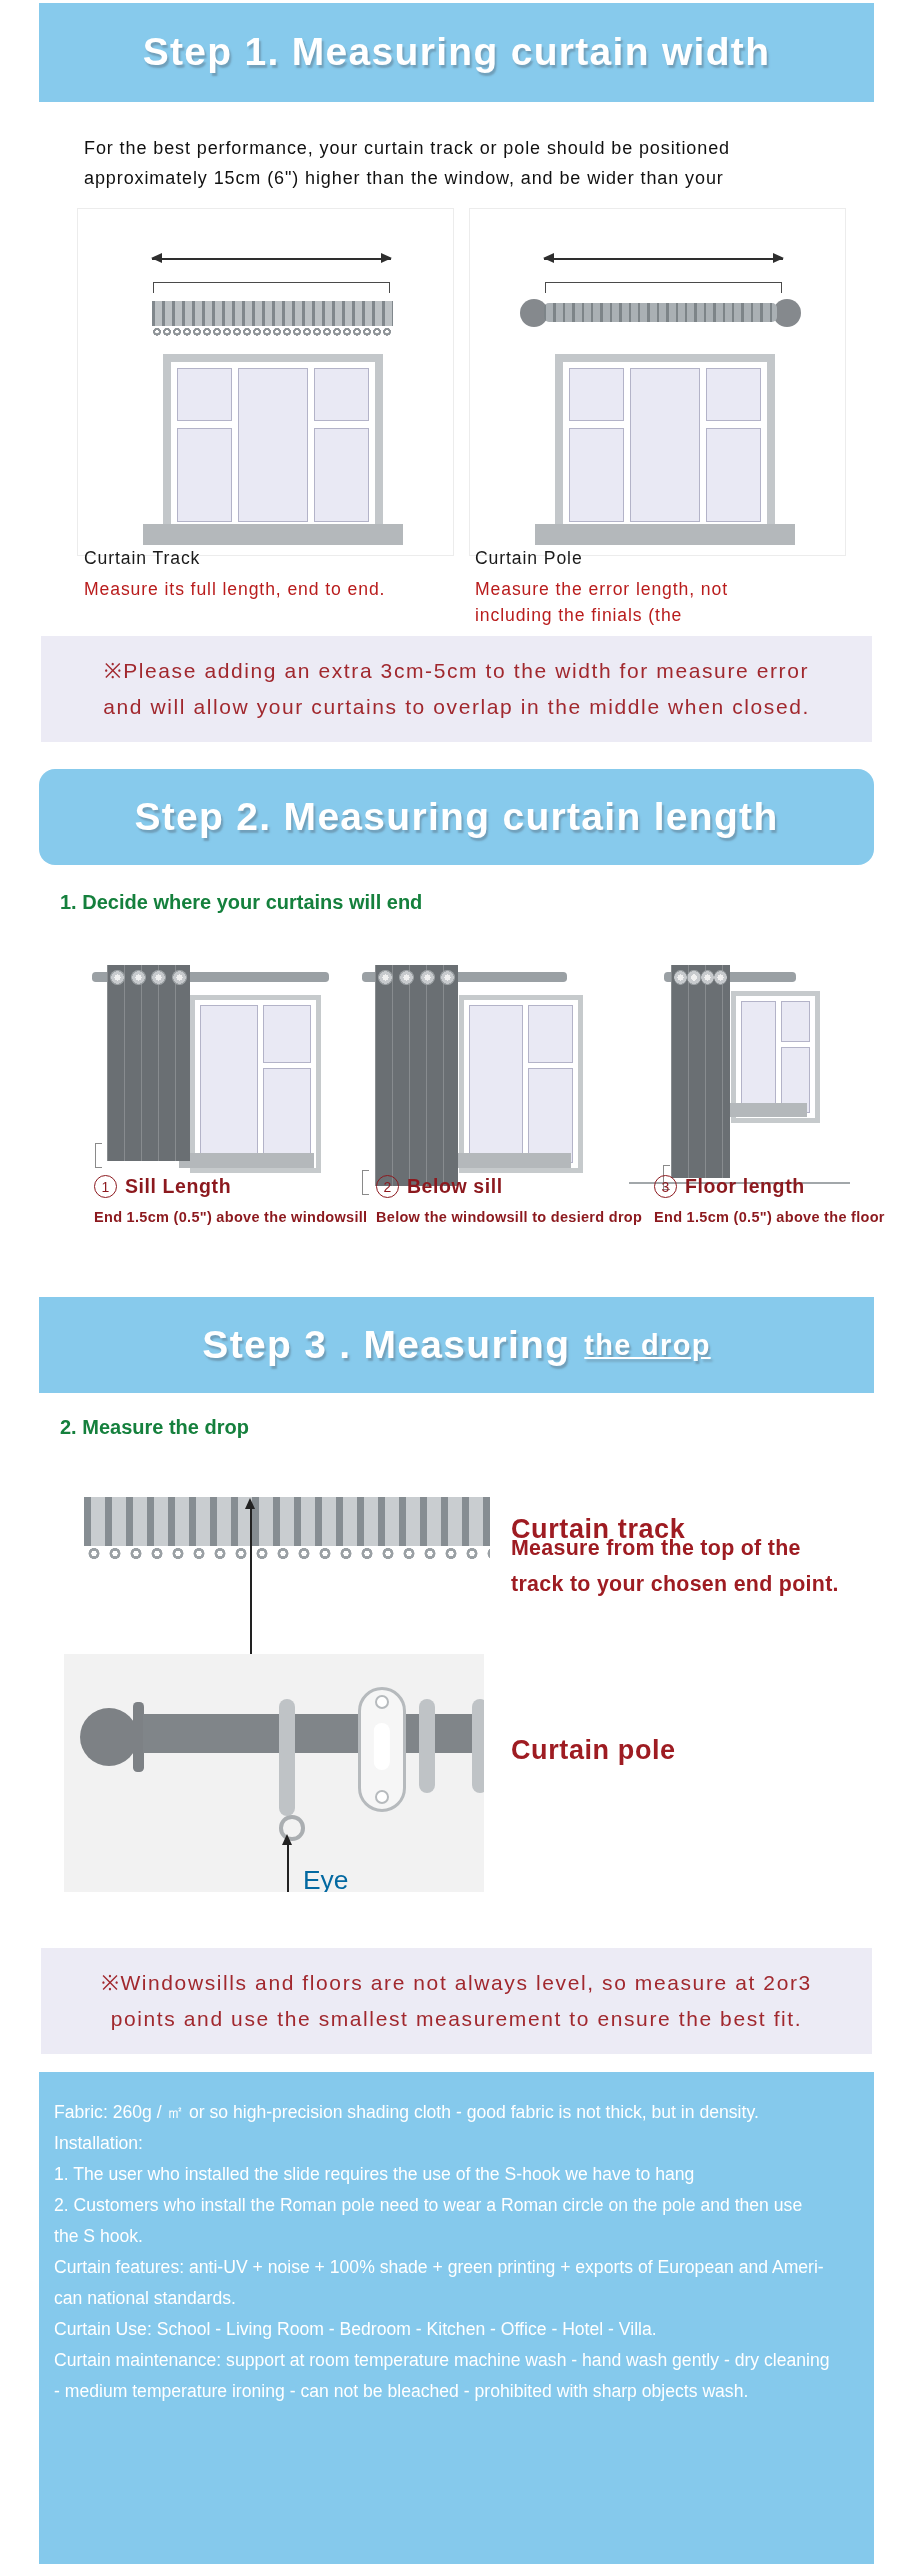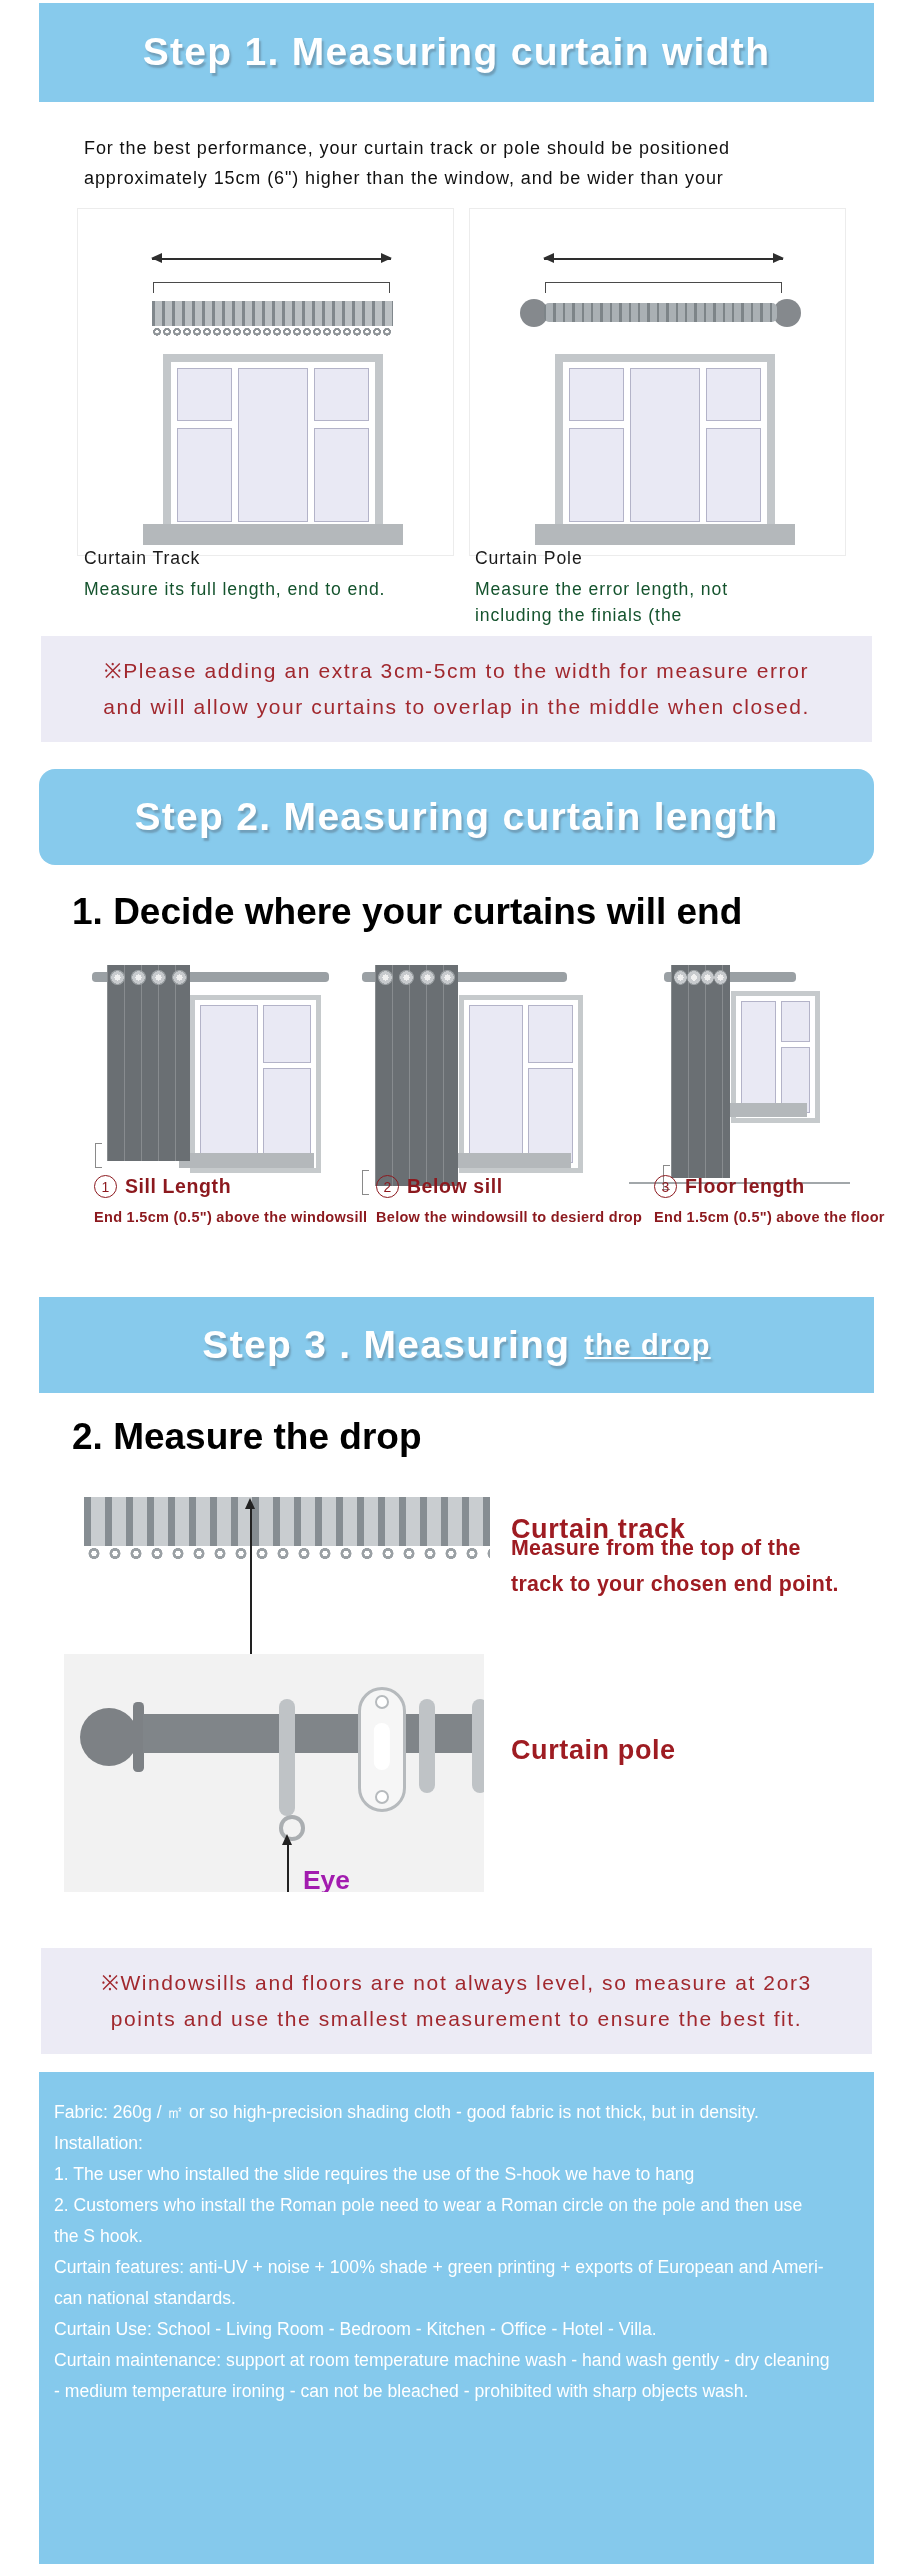--- a/index.html
+++ b/index.html
@@ -42,35 +42,35 @@
   .finial{position:absolute;top:90px;width:28px;height:28px;border-radius:50%;background:#85898d;}
   .finial.left{left:50px;} .finial.right{right:44px;}
   .window3{position:absolute;left:85px;right:70px;top:145px;height:154px;background:#fff;
       border:8.2px solid #c3c7ca;display:grid;grid-template-columns:30fr 38fr 30fr;gap:6.3px;padding:6.3px;}
   .wcol{display:grid;grid-template-rows:36fr 64fr;gap:6.3px;}
   .pane{background:#e9e9f4;border:0.6px solid #b3b3c8;}
   .sill1{position:absolute;left:65px;right:50px;top:315px;height:21.4px;background:#b4b8bb;}
 
   
   .cap-title{position:absolute;font-size:17.6px;color:#1a1a1a;letter-spacing:0.9px;}
-  .cap-body{position:absolute;font-size:17.6px;color:#14532d;letter-spacing:0.9px;line-height:26.4px;}
+  .cap-body{position:absolute;font-size:17.6px;color:#b91c1c;letter-spacing:0.9px;line-height:26.4px;}
   #cap-track-title{left:84px;top:548px;}
   #cap-track-body{left:84px;top:576px;}
   #cap-pole-title{left:475px;top:548px;}
   #cap-pole-body{left:475px;top:576px;}
 
   
   .note{position:absolute;left:41px;width:831px;height:106px;background:#ECEBF5;color:#A1282E;
         font-size:21px;letter-spacing:1.6px;line-height:36px;text-align:center;
         display:flex;align-items:center;justify-content:center;}
   #note1{top:636px;}
   #note2{top:1948px;}
 
   
-  .heading{position:absolute;left:60px;font-size:37px;font-weight:bold;color:#000000;margin-left:12px;}
+  .heading{position:absolute;left:60px;font-size:20px;font-weight:bold;color:#15803d;}
   #heading1{top:891px;}
   #heading2{top:1416px;}
 
   
   .cfig{position:absolute;top:962px;}
   #cfig1{left:47px;width:308px;height:220px;}
   #cfig2{left:349px;width:270px;height:230px;}
   #cfig3{left:635px;width:272px;height:230px;}
   .cpole{position:absolute;height:10px;background:#9aa0a4;border-radius:3.8px;}
   #cfig1 .cpole{left:45px;right:26.4px;top:10px;}
@@ -140,21 +140,21 @@
   .pf-bracket{position:absolute;left:294px;top:33px;width:42px;height:119px;background:#f6f6f6;
       border:3.8px solid #b6babd;border-radius:24.5px;}
   .pf-bracket .hole{position:absolute;left:50%;transform:translateX(-50%);width:10px;height:10px;
       border-radius:50%;border:2.5px solid #b6babd;background:#fff;}
   .pf-bracket .hole.top{top:5px;} .pf-bracket .hole.bot{bottom:5px;}
   .pf-bracket .slot{position:absolute;left:50%;transform:translateX(-50%);top:33px;width:16.4px;height:47px;
       border-radius:8.2px;background:#fff;}
   .pf-eye{position:absolute;left:215px;top:161px;width:17.6px;height:17.6px;border-radius:50%;
       border:4.4px solid #aaaeb1;background:#f2f2f2;}
   #arrow-eye{left:223px;top:190px;height:60px;}
-  .pf-eyelabel{position:absolute;left:239px;top:211px;font-size:26.4px;font-weight:bold;color:#a21caf;}
+  .pf-eyelabel{position:absolute;left:239px;top:211px;font-size:26.4px;font-weight:normal;color:#0369a1;}
 
   
   .infobox{position:absolute;left:39px;top:2072px;width:835px;height:492px;background:#85C9EC;
       color:#ffffff;font-size:17.6px;line-height:31px;box-sizing:border-box;padding:25px 17.6px 0 15px;}
 </style>
 </head>
 <body>
 
 <div class="page">
 

